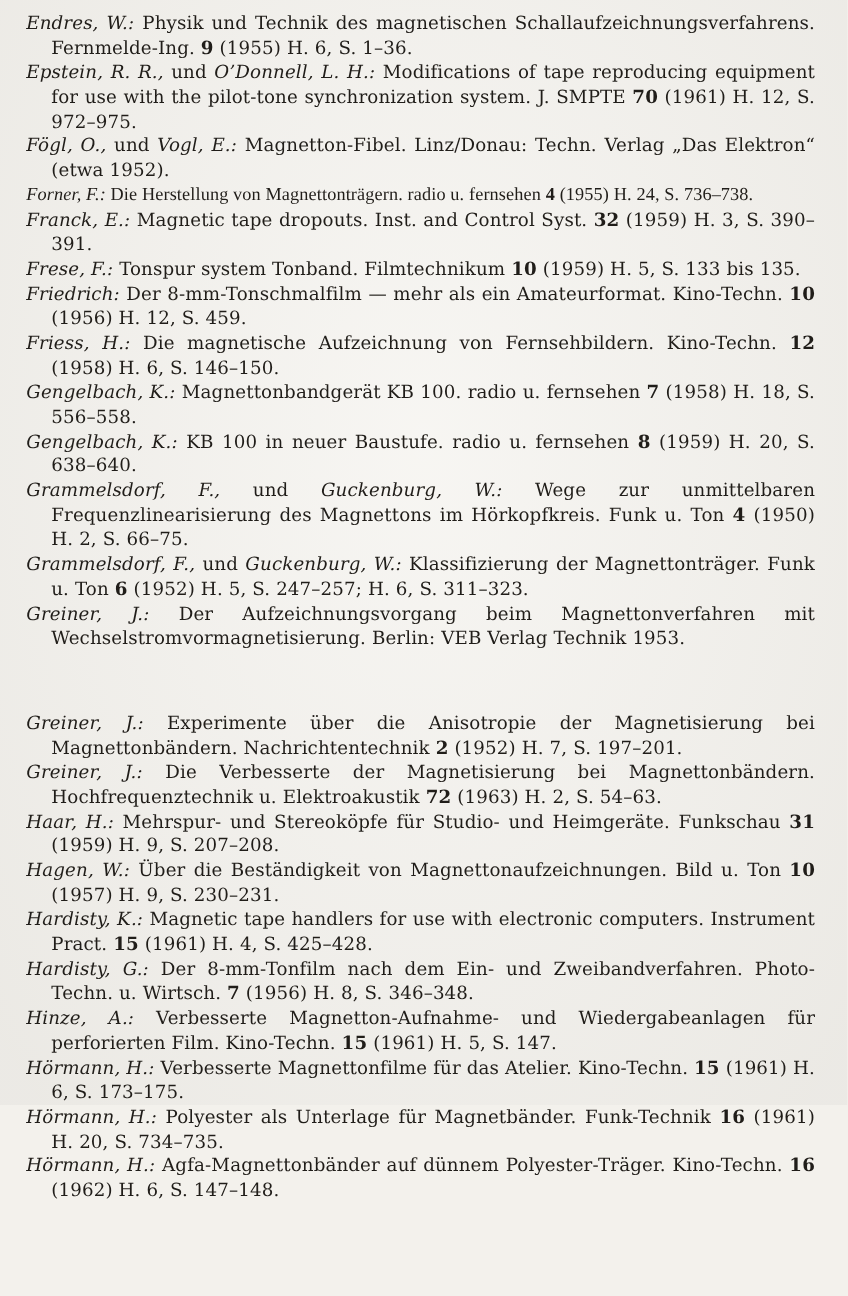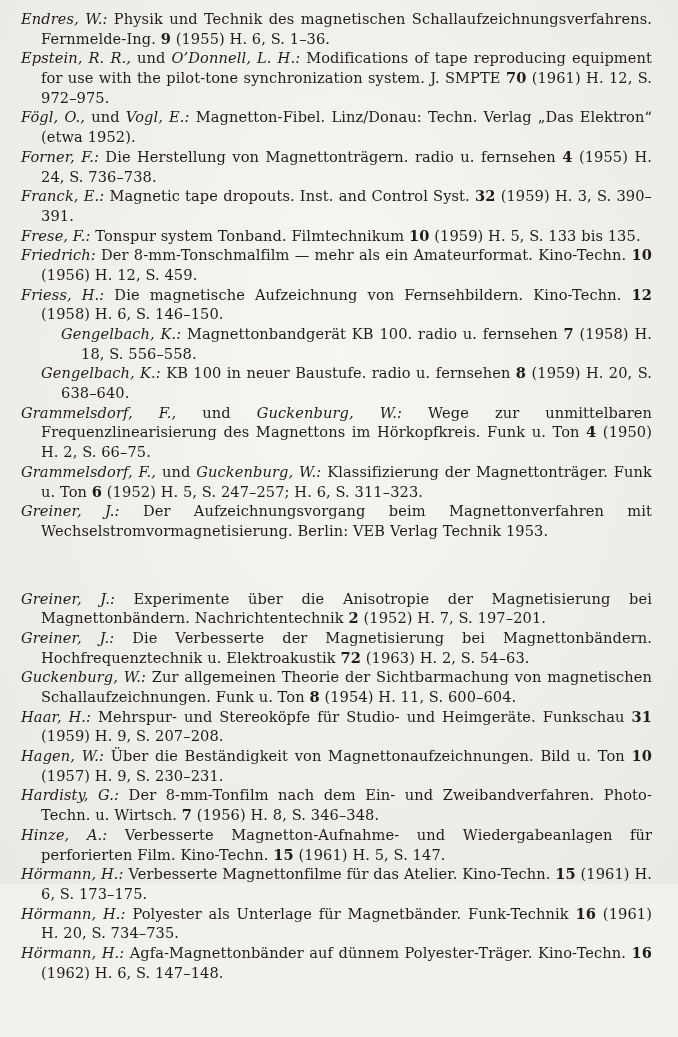--- a/index.html
+++ b/index.html
@@ -34,34 +34,34 @@
   .seg-normal { font-style: normal; font-weight: normal; }
 </style>
 </head>
 <body style="background: rgb(243, 241, 236);">
 
 <div class="page">
   <div>
       <p class="entry" style="color: rgb(32, 29, 25);"><span class="seg-italic">Endres, W.:</span><span class="seg-normal"> Physik und Technik des magnetischen Schallaufzeichnungsverfahrens. Fernmelde-Ing. </span><span class="seg-bold">9</span><span class="seg-normal"> (1955) H. 6, S. 1–36.</span></p>
       <p class="entry" style="color: rgb(32, 29, 25);"><span class="seg-italic">Epstein, R. R.,</span><span class="seg-normal"> und </span><span class="seg-italic">O’Donnell, L. H.:</span><span class="seg-normal"> Modifications of tape reproducing equipment for use with the pilot-tone synchronization system. J. SMPTE </span><span class="seg-bold">70</span><span class="seg-normal"> (1961) H. 12, S. 972–975.</span></p>
       <p class="entry" style="color: rgb(32, 29, 25);"><span class="seg-italic">Fögl, O.,</span><span class="seg-normal"> und </span><span class="seg-italic">Vogl, E.:</span><span class="seg-normal"> Magnetton-Fibel. Linz/Donau: Techn. Verlag „Das Elektron“ (etwa 1952).</span></p>
-      <p class="entry" style="color: rgb(32, 29, 25);"><span class="seg-italic">Forner, F.:</span><span class="seg-normal"> Die Herstellung von Magnettonträgern. radio u. fernsehen </span><span class="seg-bold">4</span><span class="seg-normal"> (1955) H. 24, S. 736–738.</span></p>
+      <p class="entry" style="color: rgb(32, 29, 25); font-family: Liberation Serif, serif;"><span class="seg-italic">Forner, F.:</span><span class="seg-normal"> Die Herstellung von Magnettonträgern. radio u. fernsehen </span><span class="seg-bold">4</span><span class="seg-normal"> (1955) H. 24, S. 736–738.</span></p>
       <p class="entry" style="color: rgb(32, 29, 25);"><span class="seg-italic">Franck, E.:</span><span class="seg-normal"> Magnetic tape dropouts. Inst. and Control Syst. </span><span class="seg-bold">32</span><span class="seg-normal"> (1959) H. 3, S. 390–391.</span></p>
       <p class="entry" style="color: rgb(32, 29, 25);"><span class="seg-italic">Frese, F.:</span><span class="seg-normal"> Tonspur system Tonband. Filmtechnikum </span><span class="seg-bold">10</span><span class="seg-normal"> (1959) H. 5, S. 133 bis 135.</span></p>
       <p class="entry" style="color: rgb(32, 29, 25);"><span class="seg-italic">Friedrich:</span><span class="seg-normal"> Der 8-mm-Tonschmalfilm — mehr als ein Amateurformat. Kino-Techn. </span><span class="seg-bold">10</span><span class="seg-normal"> (1956) H. 12, S. 459.</span></p>
       <p class="entry" style="color: rgb(32, 29, 25);"><span class="seg-italic">Friess, H.:</span><span class="seg-normal"> Die magnetische Aufzeichnung von Fernsehbildern. Kino-Techn. </span><span class="seg-bold">12</span><span class="seg-normal"> (1958) H. 6, S. 146–150.</span></p>
-      <p class="entry" style="color: rgb(32, 29, 25); margin-left: 40px;"><span class="seg-italic">Gengelbach, K.:</span><span class="seg-normal"> Magnettonbandgerät KB 100. radio u. fernsehen </span><span class="seg-bold">7</span><span class="seg-normal"> (1958) H. 18, S. 556–558.</span></p>
-      <p class="entry" style="color: rgb(32, 29, 25); margin-left: 20px;"><span class="seg-italic">Gengelbach, K.:</span><span class="seg-normal"> KB 100 in neuer Baustufe. radio u. fernsehen </span><span class="seg-bold">8</span><span class="seg-normal"> (1959) H. 20, S. 638–640.</span></p>
+      <p class="entry" style="color: rgb(32, 29, 25);"><span class="seg-italic">Gengelbach, K.:</span><span class="seg-normal"> Magnettonbandgerät KB 100. radio u. fernsehen </span><span class="seg-bold">7</span><span class="seg-normal"> (1958) H. 18, S. 556–558.</span></p>
+      <p class="entry" style="color: rgb(32, 29, 25);"><span class="seg-italic">Gengelbach, K.:</span><span class="seg-normal"> KB 100 in neuer Baustufe. radio u. fernsehen </span><span class="seg-bold">8</span><span class="seg-normal"> (1959) H. 20, S. 638–640.</span></p>
       <p class="entry" style="color: rgb(32, 29, 25);"><span class="seg-italic">Grammelsdorf, F.,</span><span class="seg-normal"> und </span><span class="seg-italic">Guckenburg, W.:</span><span class="seg-normal"> Wege zur unmittelbaren Frequenzlinearisierung des Magnettons im Hörkopfkreis. Funk u. Ton </span><span class="seg-bold">4</span><span class="seg-normal"> (1950) H. 2, S. 66–75.</span></p>
       <p class="entry" style="color: rgb(32, 29, 25);"><span class="seg-italic">Grammelsdorf, F.,</span><span class="seg-normal"> und </span><span class="seg-italic">Guckenburg, W.:</span><span class="seg-normal"> Klassifizierung der Magnettonträger. Funk u. Ton </span><span class="seg-bold">6</span><span class="seg-normal"> (1952) H. 5, S. 247–257; H. 6, S. 311–323.</span></p>
       <p class="entry" style="color: rgb(32, 29, 25);"><span class="seg-italic">Greiner, J.:</span><span class="seg-normal"> Der Aufzeichnungsvorgang beim Magnettonverfahren mit Wechselstromvormagnetisierung. Berlin: VEB Verlag Technik 1953.</span></p>
       <p class="entry" style="color: rgb(32, 29, 25); margin-top: 48px;"><span class="seg-italic">Greiner, J.:</span><span class="seg-normal"> Experimente über die Anisotropie der Magnetisierung bei Magnettonbändern. Nachrichtentechnik </span><span class="seg-bold">2</span><span class="seg-normal"> (1952) H. 7, S. 197–201.</span></p>
       <p class="entry" style="color: rgb(32, 29, 25);"><span class="seg-italic">Greiner, J.:</span><span class="seg-normal"> Die Verbesserte der Magnetisierung bei Magnettonbändern. Hochfrequenztechnik u. Elektroakustik </span><span class="seg-bold">72</span><span class="seg-normal"> (1963) H. 2, S. 54–63.</span></p>
-      <p class="entry" style="color: rgb(32, 29, 25);"><span class="seg-italic">Guckenburg, W.:</span><span class="seg-normal"> Zur allgemeinen Theorie der Sichtbarmachung von magnetischen Schallaufzeichnungen. Funk u. Ton </span><span class="seg-bold">8</span><span class="seg-normal"> (1954) H. 11, S. 600–604.</span></p>
       <p class="entry" style="color: rgb(32, 29, 25);"><span class="seg-italic">Haar, H.:</span><span class="seg-normal"> Mehrspur- und Stereoköpfe für Studio- und Heimgeräte. Funkschau </span><span class="seg-bold">31</span><span class="seg-normal"> (1959) H. 9, S. 207–208.</span></p>
       <p class="entry" style="color: rgb(32, 29, 25);"><span class="seg-italic">Hagen, W.:</span><span class="seg-normal"> Über die Beständigkeit von Magnettonaufzeichnungen. Bild u. Ton </span><span class="seg-bold">10</span><span class="seg-normal"> (1957) H. 9, S. 230–231.</span></p>
+      <p class="entry" style="color: rgb(32, 29, 25);"><span class="seg-italic">Hardisty, K.:</span><span class="seg-normal"> Magnetic tape handlers for use with electronic computers. Instrument Pract. </span><span class="seg-bold">15</span><span class="seg-normal"> (1961) H. 4, S. 425–428.</span></p>
       <p class="entry" style="color: rgb(32, 29, 25);"><span class="seg-italic">Hardisty, G.:</span><span class="seg-normal"> Der 8-mm-Tonfilm nach dem Ein- und Zweibandverfahren. Photo-Techn. u. Wirtsch. </span><span class="seg-bold">7</span><span class="seg-normal"> (1956) H. 8, S. 346–348.</span></p>
       <p class="entry" style="color: rgb(32, 29, 25);"><span class="seg-italic">Hinze, A.:</span><span class="seg-normal"> Verbesserte Magnetton-Aufnahme- und Wiedergabeanlagen für perforierten Film. Kino-Techn. </span><span class="seg-bold">15</span><span class="seg-normal"> (1961) H. 5, S. 147.</span></p>
       <p class="entry" style="color: rgb(32, 29, 25);"><span class="seg-italic">Hörmann, H.:</span><span class="seg-normal"> Verbesserte Magnettonfilme für das Atelier. Kino-Techn. </span><span class="seg-bold">15</span><span class="seg-normal"> (1961) H. 6, S. 173–175.</span></p>
       <p class="entry" style="color: rgb(32, 29, 25);"><span class="seg-italic">Hörmann, H.:</span><span class="seg-normal"> Polyester als Unterlage für Magnetbänder. Funk-Technik </span><span class="seg-bold">16</span><span class="seg-normal"> (1961) H. 20, S. 734–735.</span></p>
       <p class="entry" style="color: rgb(32, 29, 25);"><span class="seg-italic">Hörmann, H.:</span><span class="seg-normal"> Agfa-Magnettonbänder auf dünnem Polyester-Träger. Kino-Techn. </span><span class="seg-bold">16</span><span class="seg-normal"> (1962) H. 6, S. 147–148.</span></p>
     </div>
 </div>
 
 </body></html>

